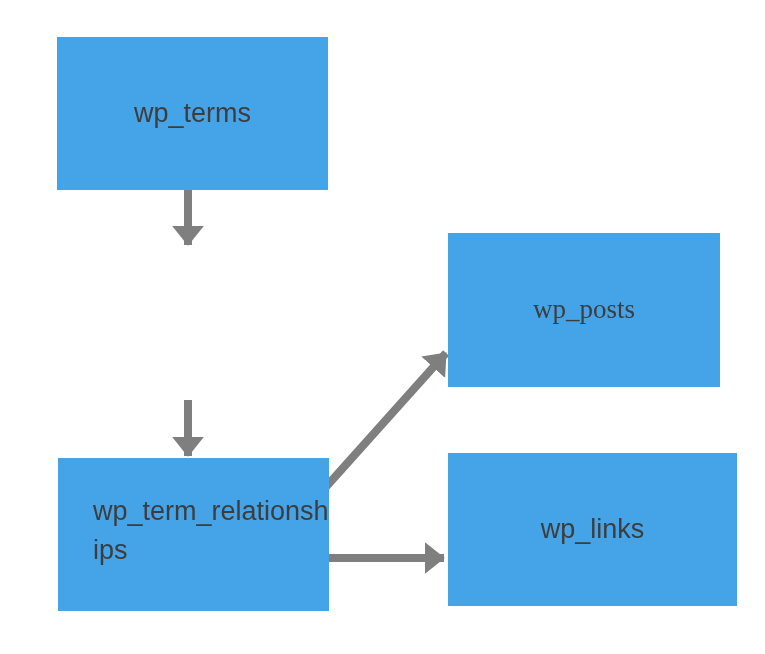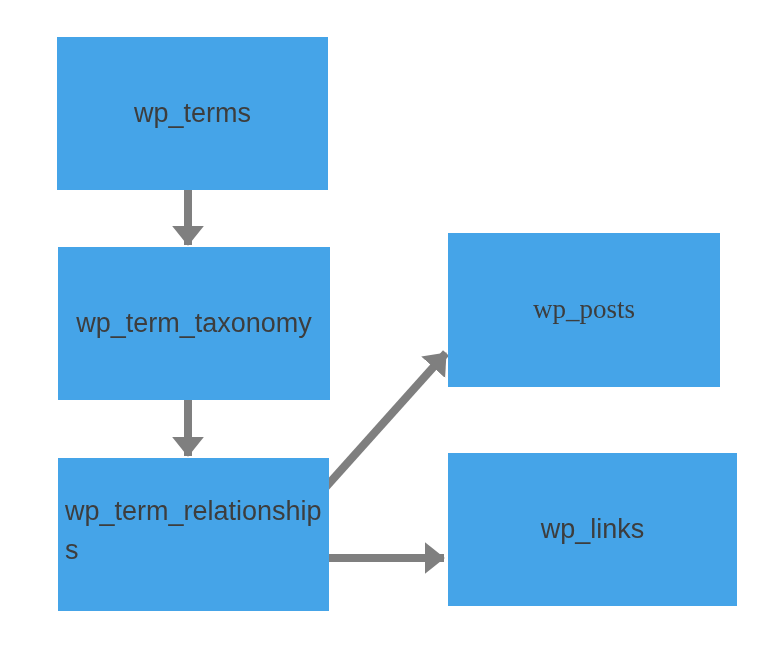--- a/index.html
+++ b/index.html
@@ -47,20 +47,21 @@
     justify-content: flex-start;
     align-items: flex-start;
     padding: 34px 0 0 7px;
   }
   #node-wp-term-relationships .node-label {
     display: block;
     width: 264px;
     overflow-wrap: anywhere;
     word-break: break-all;
     text-align: left;
+    margin-left: 28px;
   }
   #node-wp-posts            { left: 448px; top: 233px; width: 272px; height: 154px; font-family: Liberation Serif, serif; }
   #node-wp-links            { left: 448px; top: 453px; width: 289px; height: 153px; }
 </style>
 </head>
 <body>
 
 <div id="canvas">
 
   <svg id="arrows" viewBox="0 0 765 654" xmlns="http://www.w3.org/2000/svg">
@@ -72,23 +73,20 @@
     <line x1="188" y1="190" x2="188" y2="245" marker-end="url(#ah)"></line>
     <line x1="188" y1="400" x2="188" y2="456" marker-end="url(#ah)"></line>
     <line x1="325" y1="488" x2="446" y2="353" marker-end="url(#ah)"></line>
     <line x1="325" y1="558" x2="444" y2="558" marker-end="url(#ah)"></line>
   </svg>
 
   <div class="node" id="node-wp-terms">
     <span class="node-label">wp_terms</span>
   </div>
 
-  <div class="node" id="node-wp-term-taxonomy">
-    <span class="node-label">wp_term_taxonomy</span>
-  </div>
 
   <div class="node" id="node-wp-term-relationships">
     <span class="node-label">wp_term_relationships</span>
   </div>
 
   <div class="node" id="node-wp-posts">
     <span class="node-label">wp_posts</span>
   </div>
 
   <div class="node" id="node-wp-links">

